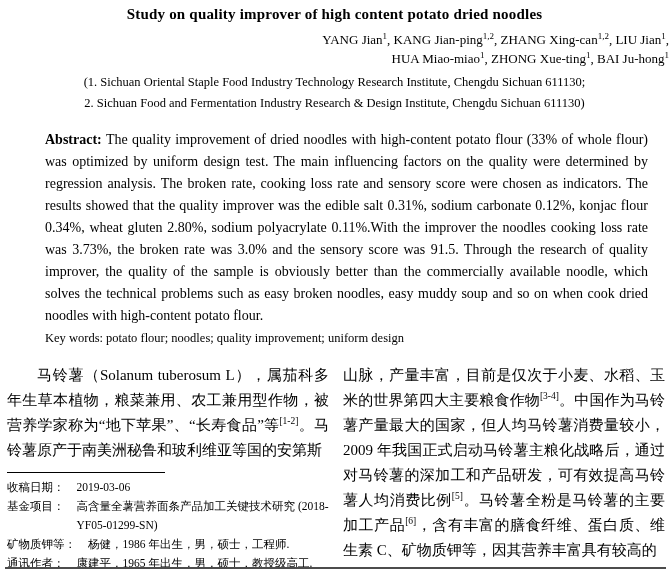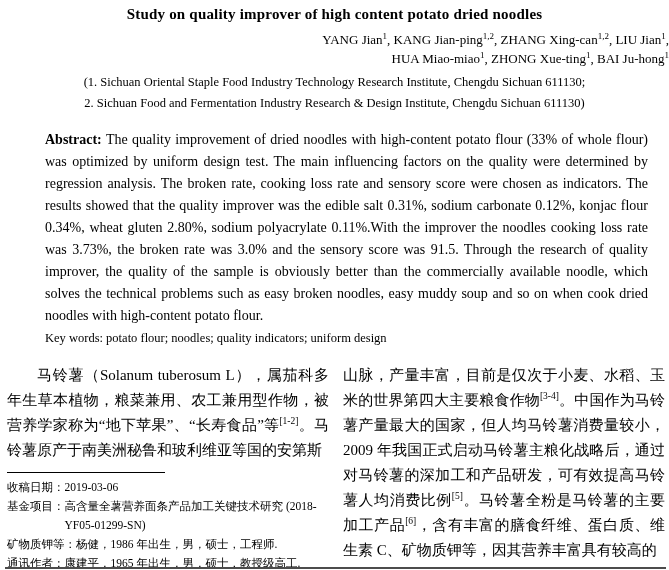--- a/index.html
+++ b/index.html
@@ -67,21 +67,21 @@
     width: 158px;
     border: none;
     border-top: 1.5px solid #000;
     margin: 9px 0 5px 0;
   }
   .footnotes {
     font-size: 11.5px;
     line-height: 19px;
     text-align: left;
   }
-  .fn-item { display: flex; }
+  .fn-item { display: flex; gap: 12px; }
   .fn-label { white-space: nowrap; flex-shrink: 0; }
   .fn-value { flex: 1; }
 
   .bottom-rule {
     position: absolute;
     left: 5px; right: 3px; top: 561px;
     height: 2px;
     background: #4c4c4c;
   }
 </style>
@@ -108,21 +108,21 @@
 
   <div class="affiliations">
     <div class="affil-line">(1. Sichuan Oriental Staple Food Industry Technology Research Institute, Chengdu Sichuan 611130;</div>
     <div class="affil-line">2. Sichuan Food and Fermentation Industry Research &amp; Design Institute, Chengdu Sichuan 611130)</div>
   </div>
 
   <div class="abstract-block">
     <span class="bold">Abstract:</span><span> The quality improvement of dried noodles with high-content potato flour (33% of whole flour) was optimized by uniform design test. The main influencing factors on the quality were determined by regression analysis. The broken rate, cooking loss rate and sensory score were chosen as indicators. The results showed that the quality improver was the edible salt 0.31%, sodium carbonate 0.12%, konjac flour 0.34%, wheat gluten 2.80%, sodium polyacrylate 0.11%.With the improver the noodles cooking loss rate was 3.73%, the broken rate was 3.0% and the sensory score was 91.5. Through the research of quality improver, the quality of the sample is obviously better than the commercially available noodle, which solves the technical problems such as easy broken noodles, easy muddy soup and so on when cook dried noodles with high-content potato flour.</span>
   </div>
   <div class="keywords-line">
-    <span class="bold">Key words:</span><span> potato flour; noodles; quality indicators; uniform design</span>
+    <span class="bold">Key words:</span><span> potato flour; noodles; quality improvement; uniform design</span>
   </div>
 
   <div class="columns">
 
     <div class="col">
       <div class="intro-left">
         <span>马铃薯（Solanum tuberosum L），属茄科多年生草本植物，粮菜兼用、农工兼用型作物，被营养学家称为“地下苹果”、“长寿食品”等</span><sup class="ref-sup">[1-2]</sup><span>。马铃薯原产于南美洲秘鲁和玻利维亚等国的安第斯</span>
       </div>
       <hr class="footnote-sep">
       <div class="footnotes">

